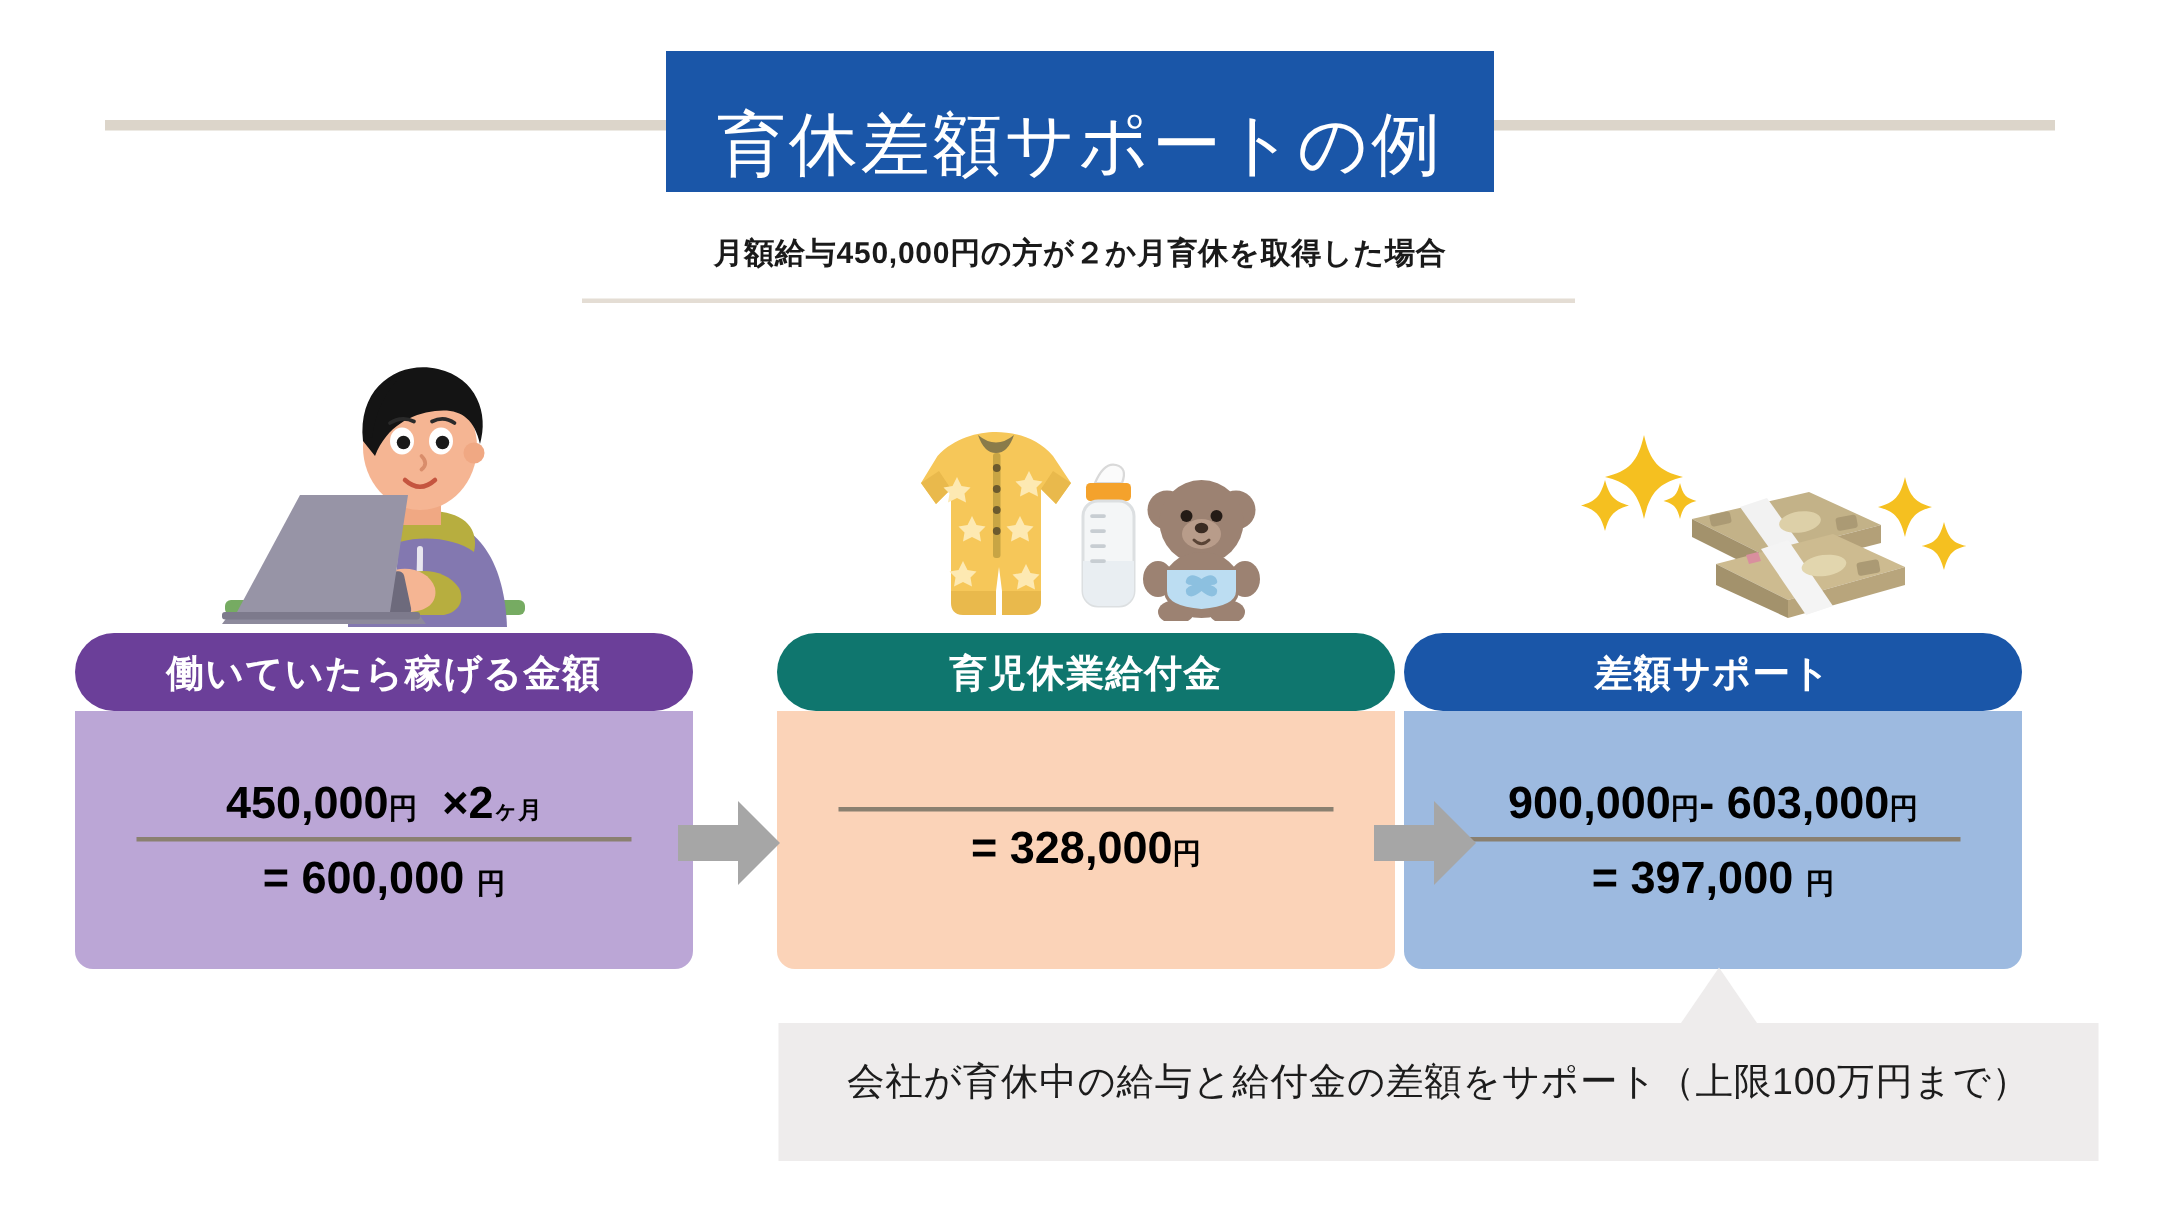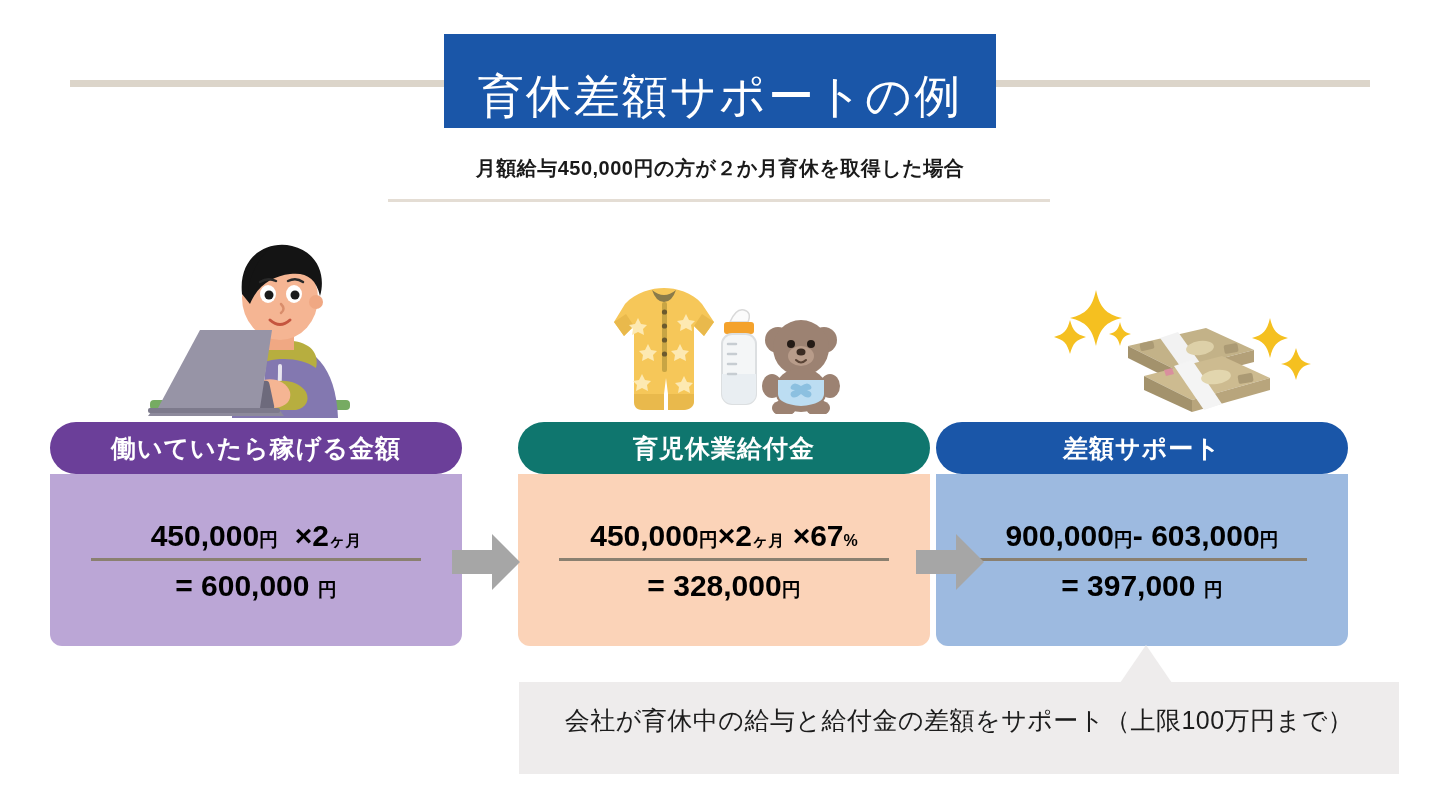--- a/index.html
+++ b/index.html
@@ -346,23 +346,20 @@
       <div class="formula-rule"></div>
       <div class="formula-bottom">
         <span>= 600,000</span>&nbsp;<span class="u-sm">円</span>
       </div>
     </div>
   </div>
 
   <div class="card card-2">
     <div class="card-head head-orange">育児休業給付金</div>
     <div class="card-body body-orange">
-      <div class="formula-top">
-        <span>450,000</span><span class="u-sm">円</span><span>×2</span><span class="u-xs">ヶ月</span>&nbsp;<span>×67</span><span class="u-xs">%</span>
-      </div>
       <div class="formula-rule"></div>
       <div class="formula-bottom">
         <span>= 328,000</span><span class="u-sm">円</span>
       </div>
     </div>
   </div>
 
   <div class="card card-3">
     <div class="card-head head-blue">差額サポート</div>
     <div class="card-body body-blue">

